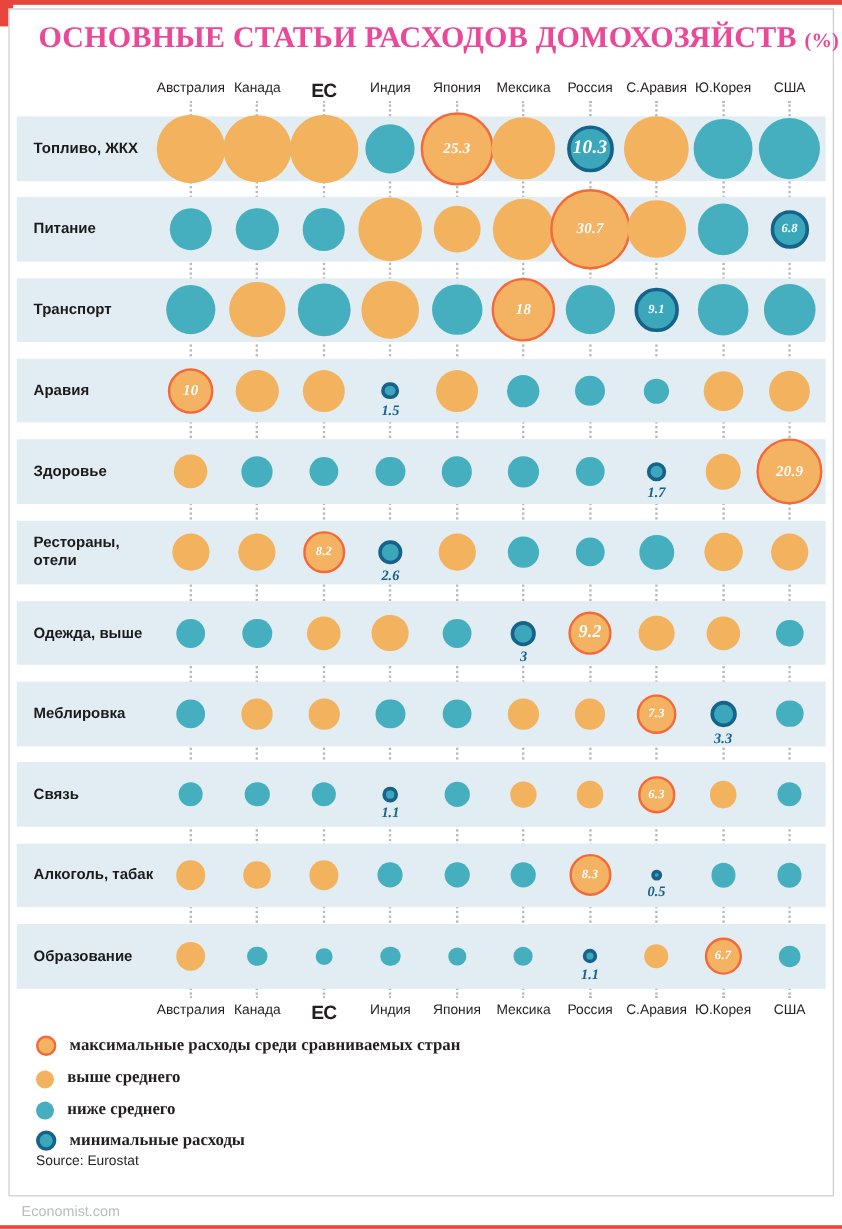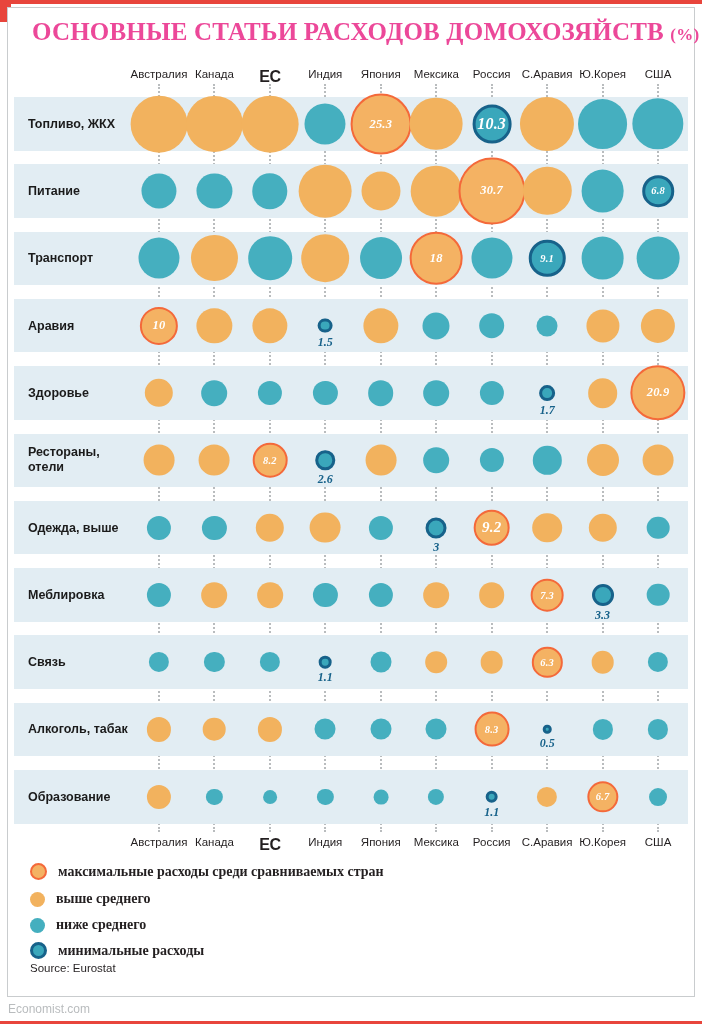--- a/index.html
+++ b/index.html
@@ -52,21 +52,21 @@
           font-family:"Liberation Serif","DejaVu Serif",serif;
           font-style:italic;font-weight:bold;color:#17628a;font-size:12px;white-space:nowrap;}
 
   
   .legend-row{position:absolute;left:30px;display:flex;align-items:flex-end;}
   .legend-dot{border-radius:50%;box-sizing:border-box;flex:0 0 auto;}
   .legend-txt{font-family:"Liberation Serif","DejaVu Serif",serif;
               font-weight:bold;font-size:14px;color:#231f20;margin-left:11px;white-space:nowrap;}
 
   .source{position:absolute;left:30px;font-size:11.5px;color:#231f20;}
-  .econ{position:absolute;left:8px;font-size:12px;color:#b9bcbe;}
+  .econ{position:absolute;left:18px;font-size:12px;color:#b9bcbe;}
 </style>
 </head>
 <body>
 
 <div id="page">
 
   <div class="frame-top"></div>
   <div class="frame-tab"></div>
   <div class="frame-box"></div>
   <div class="frame-bottom"></div>

